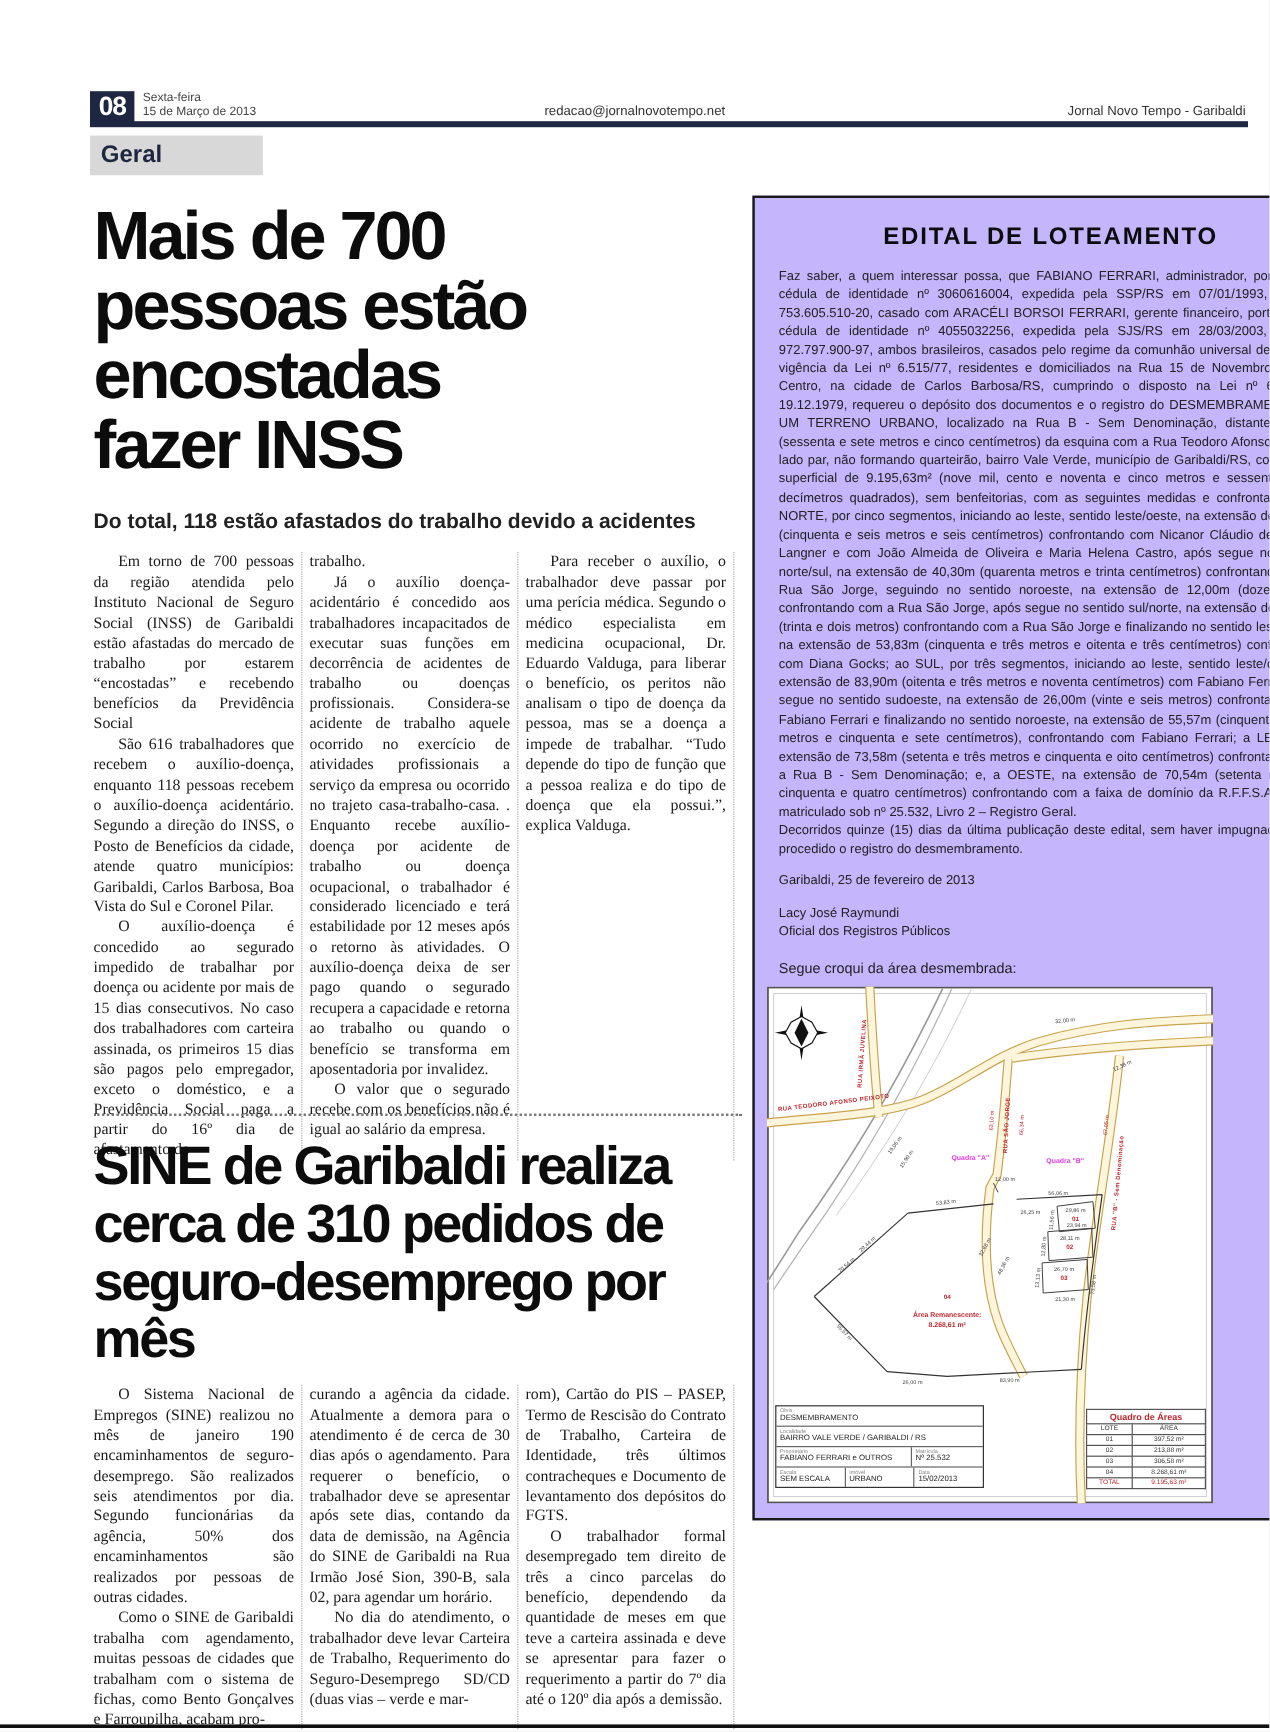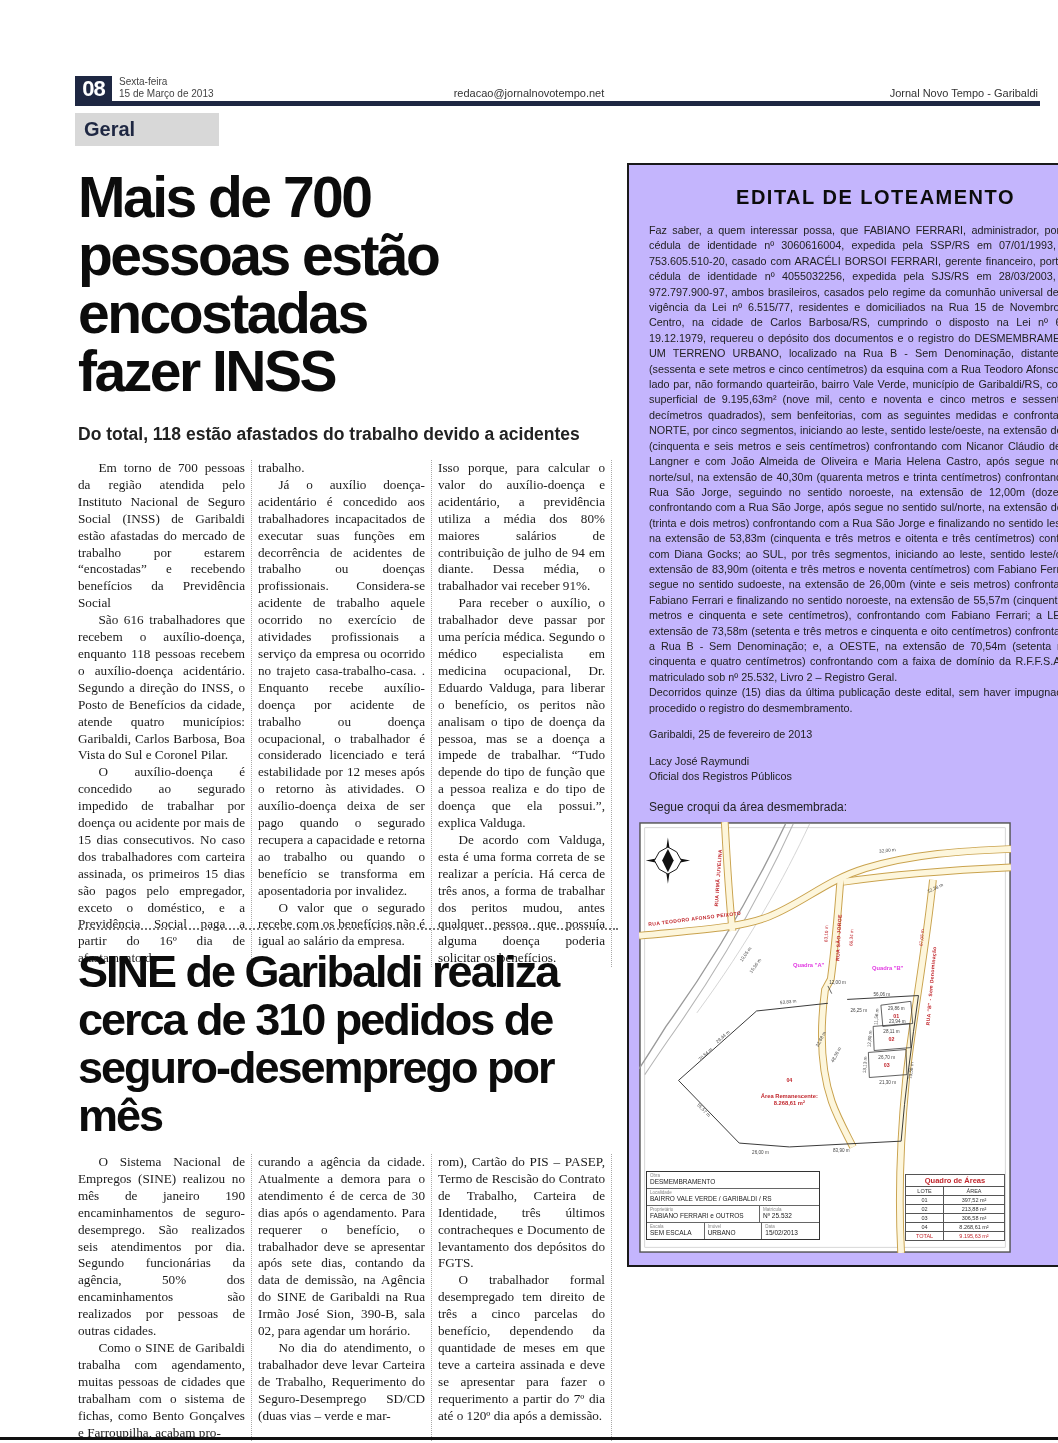--- a/index.html
+++ b/index.html
@@ -91,23 +91,21 @@
         <p>Em torno de 700 pessoas da região atendida pelo Instituto Nacional de Seguro Social (INSS) de Garibaldi estão afastadas do mercado de trabalho por estarem “encostadas” e recebendo benefícios da Previdência Social</p>
         <p>São 616 trabalhadores que recebem o auxílio-doença, enquanto 118 pessoas recebem o auxílio-doença acidentário. Segundo a direção do INSS, o Posto de Benefícios da cidade, atende quatro municípios: Garibaldi, Carlos Barbosa, Boa Vista do Sul e Coronel Pilar.</p>
         <p>O auxílio-doença é concedido ao segurado impedido de trabalhar por doença ou acidente por mais de 15 dias consecutivos. No caso dos trabalhadores com carteira assinada, os primeiros 15 dias são pagos pelo empregador, exceto o doméstico, e a Previdência Social paga a partir do 16º dia de afastamento do</p>
       </div>
       <div class="col">
         <p class="cont">trabalho.</p>
         <p>Já o auxílio doença-acidentário é concedido aos trabalhadores incapacitados de executar suas funções em decorrência de acidentes de trabalho ou doenças profissionais. Considera-se acidente de trabalho aquele ocorrido no exercício de atividades profissionais a serviço da empresa ou ocorrido no trajeto casa-trabalho-casa. . Enquanto recebe auxílio-doença por acidente de trabalho ou doença ocupacional, o trabalhador é considerado licenciado e terá estabilidade por 12 meses após o retorno às atividades. O auxílio-doença deixa de ser pago quando o segurado recupera a capacidade e retorna ao trabalho ou quando o benefício se transforma em aposentadoria por invalidez.</p>
         <p>O valor que o segurado recebe com os benefícios não é igual ao salário da empresa.</p>
       </div>
       <div class="col">
-        <p class="cont">Isso porque, para calcular o valor do auxílio-doença e acidentário, a previdência utiliza a média dos 80% maiores salários de contribuição de julho de 94 em diante. Dessa média, o trabalhador vai receber 91%.</p>
         <p>Para receber o auxílio, o trabalhador deve passar por uma perícia médica. Segundo o médico especialista em medicina ocupacional, Dr. Eduardo Valduga, para liberar o benefício, os peritos não analisam o tipo de doença da pessoa, mas se a doença a impede de trabalhar. “Tudo depende do tipo de função que a pessoa realiza e do tipo de doença que ela possui.”, explica Valduga.</p>
-        <p>De acordo com Valduga, esta é uma forma correta de se realizar a perícia. Há cerca de três anos, a forma de trabalhar dos peritos mudou, antes qualquer pessoa que possuía alguma doença poderia solicitar os benefícios.</p>
       </div>
     </div>
   </div>
 
   <div class="dotsep"></div>
 
   <div class="art2">
     <div>
       <div class="h2l">SINE de Garibaldi realiza</div>
       <div class="h2l">cerca de 310 pedidos de</div>

